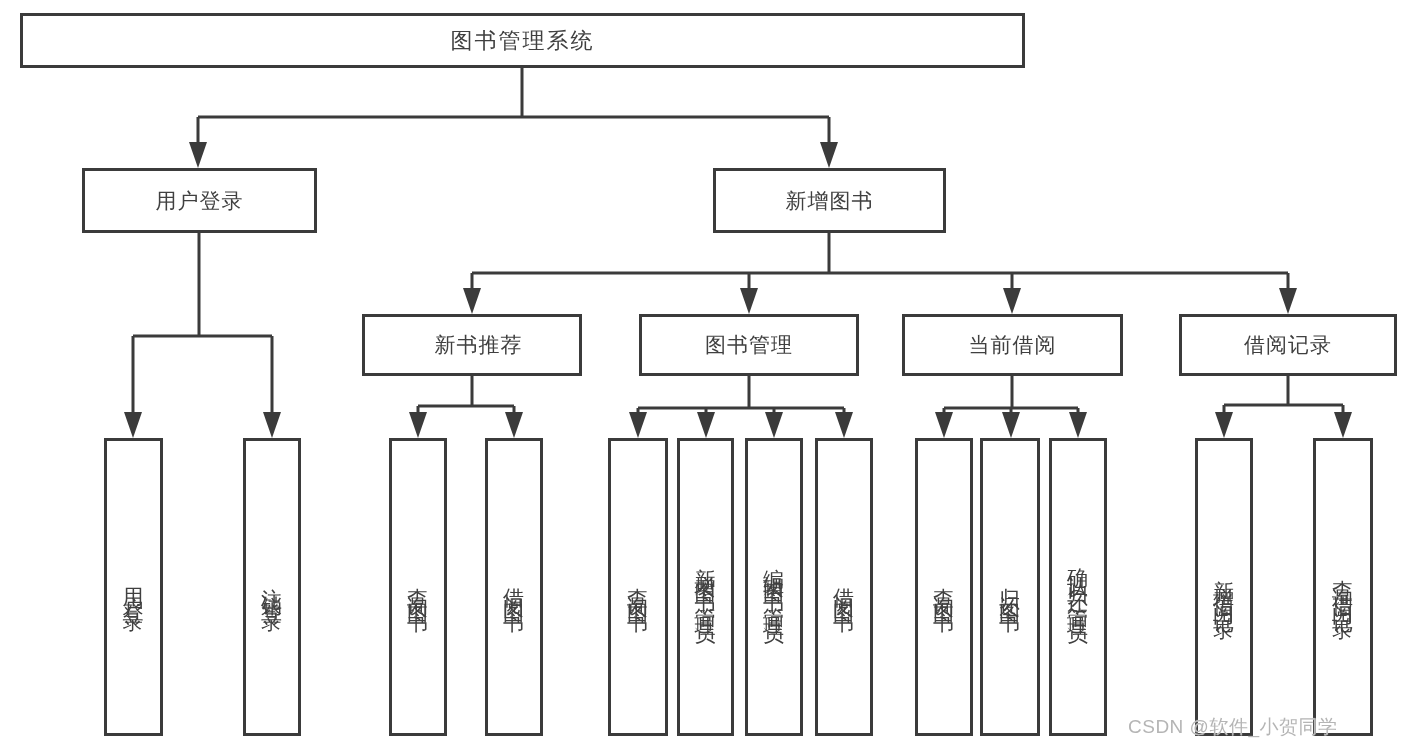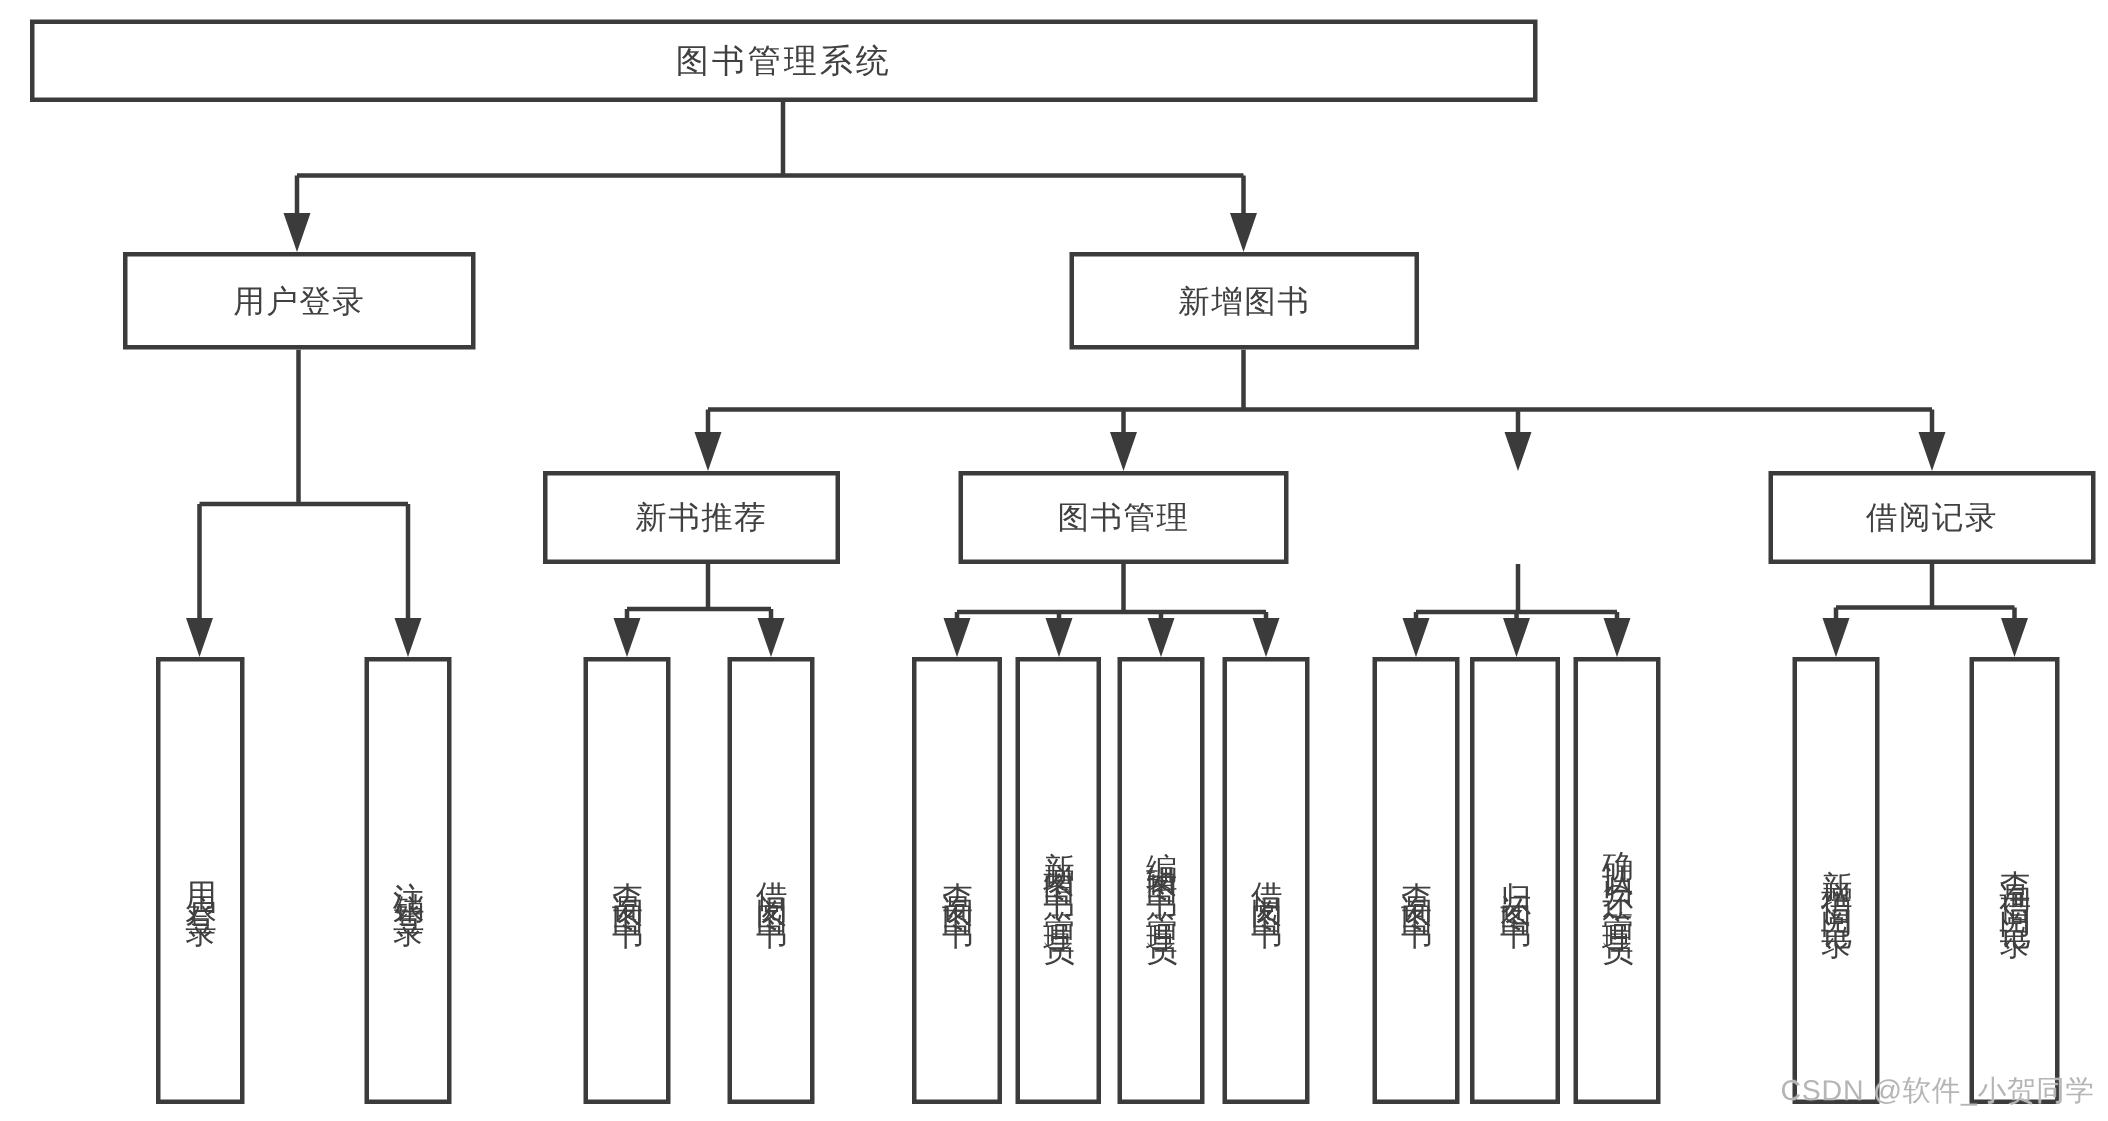--- a/index.html
+++ b/index.html
@@ -34,21 +34,21 @@
   .node.root .label{font-size:22px;letter-spacing:2px;}
   .node.leaf .label{
     writing-mode:vertical-rl;
     text-orientation:mixed;
     font-size:21px;
     letter-spacing:8px;
     line-height:1;
   }
   .watermark{
     position:absolute;
-    left:1187px;top:714px;
+    left:1128px;top:714px;
     font-size:19px;
     color:var(--watermark-color);
     letter-spacing:0.5px;
     white-space:nowrap;
     z-index:5;
     text-shadow:0 0 1px #ffffff;
   }
 </style>
 </head>
 <body>
@@ -91,25 +91,28 @@
     <span class="label">图书管理系统</span>
   </div>
 
   <div class="node h" style="left:82px;top:168px;width:235px;height:65px;">
     <span class="label">用户登录</span>
   </div>
   <div class="node h" style="left:713px;top:168px;width:233px;height:65px;">
     <span class="label">新增图书</span>
   </div>
 
-  <div class="node h" style="left:362px;top:314px;width:198px;height:62px;padding-left:13px;">
+  <div class="node h" style="left:362px;top:314px;width:220px;height:62px;padding-left:13px;">
     <span class="label">新书推荐</span>
   </div>
   <div class="node h" style="left:639px;top:314px;width:220px;height:62px;">
     <span class="label">图书管理</span>
+  </div>
+  <div class="node h" style="left:902px;top:314px;width:221px;height:62px;">
+    <span class="label">当前借阅</span>
   </div>
   <div class="node h" style="left:1179px;top:314px;width:218px;height:62px;">
     <span class="label">借阅记录</span>
   </div>
 
   <div class="node leaf" style="left:104px;top:438px;width:59px;height:298px;">
     <span class="label">用户登录</span>
   </div>
   <div class="node leaf" style="left:243px;top:438px;width:58px;height:298px;">
     <span class="label">注销登录</span>

